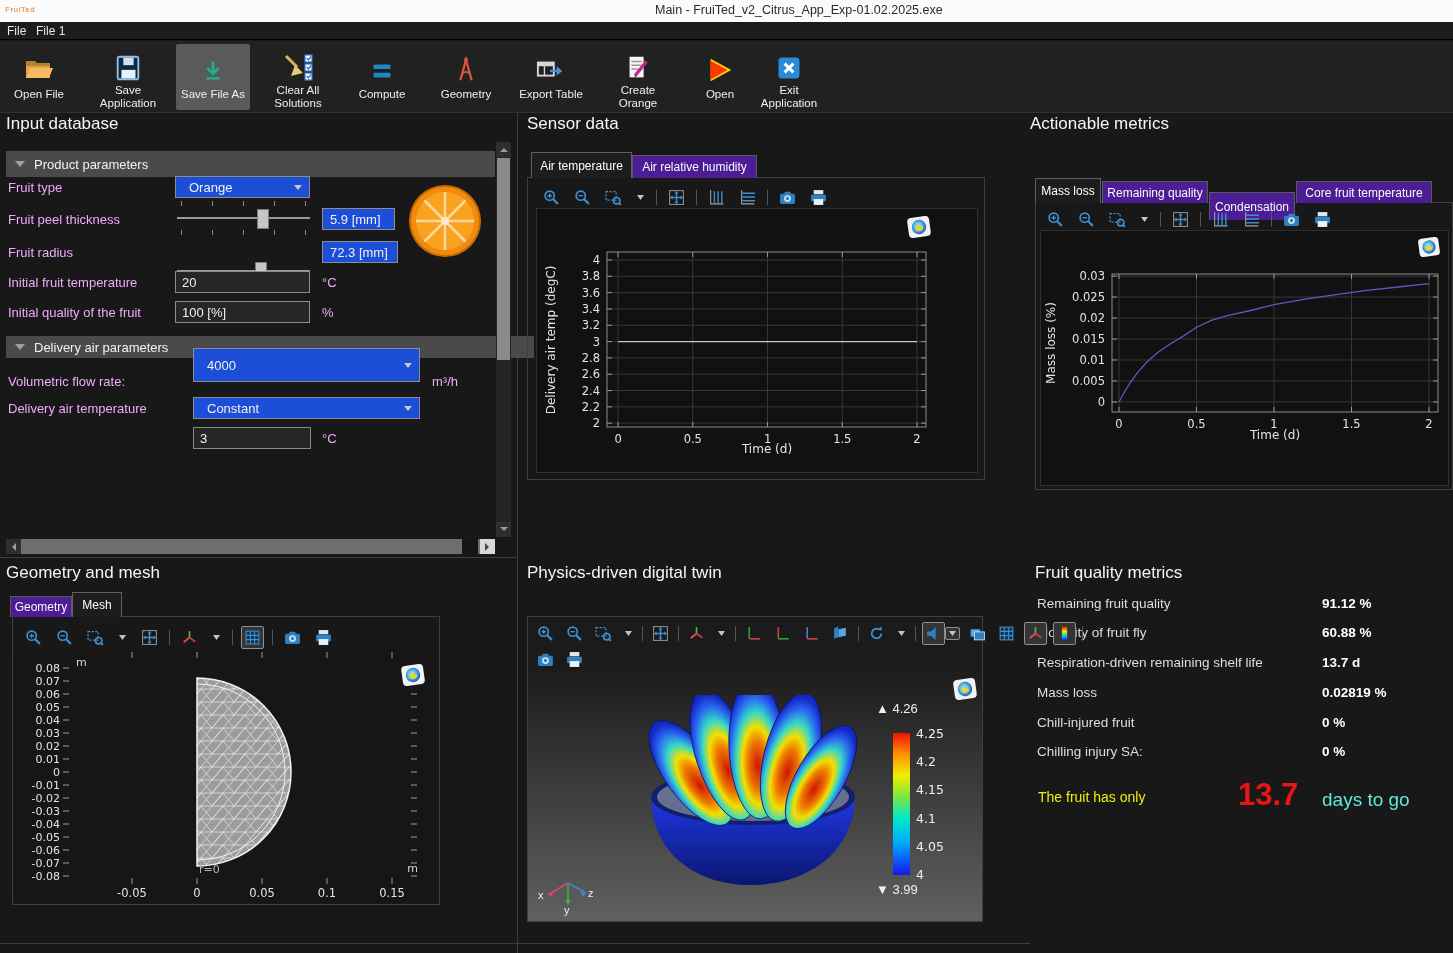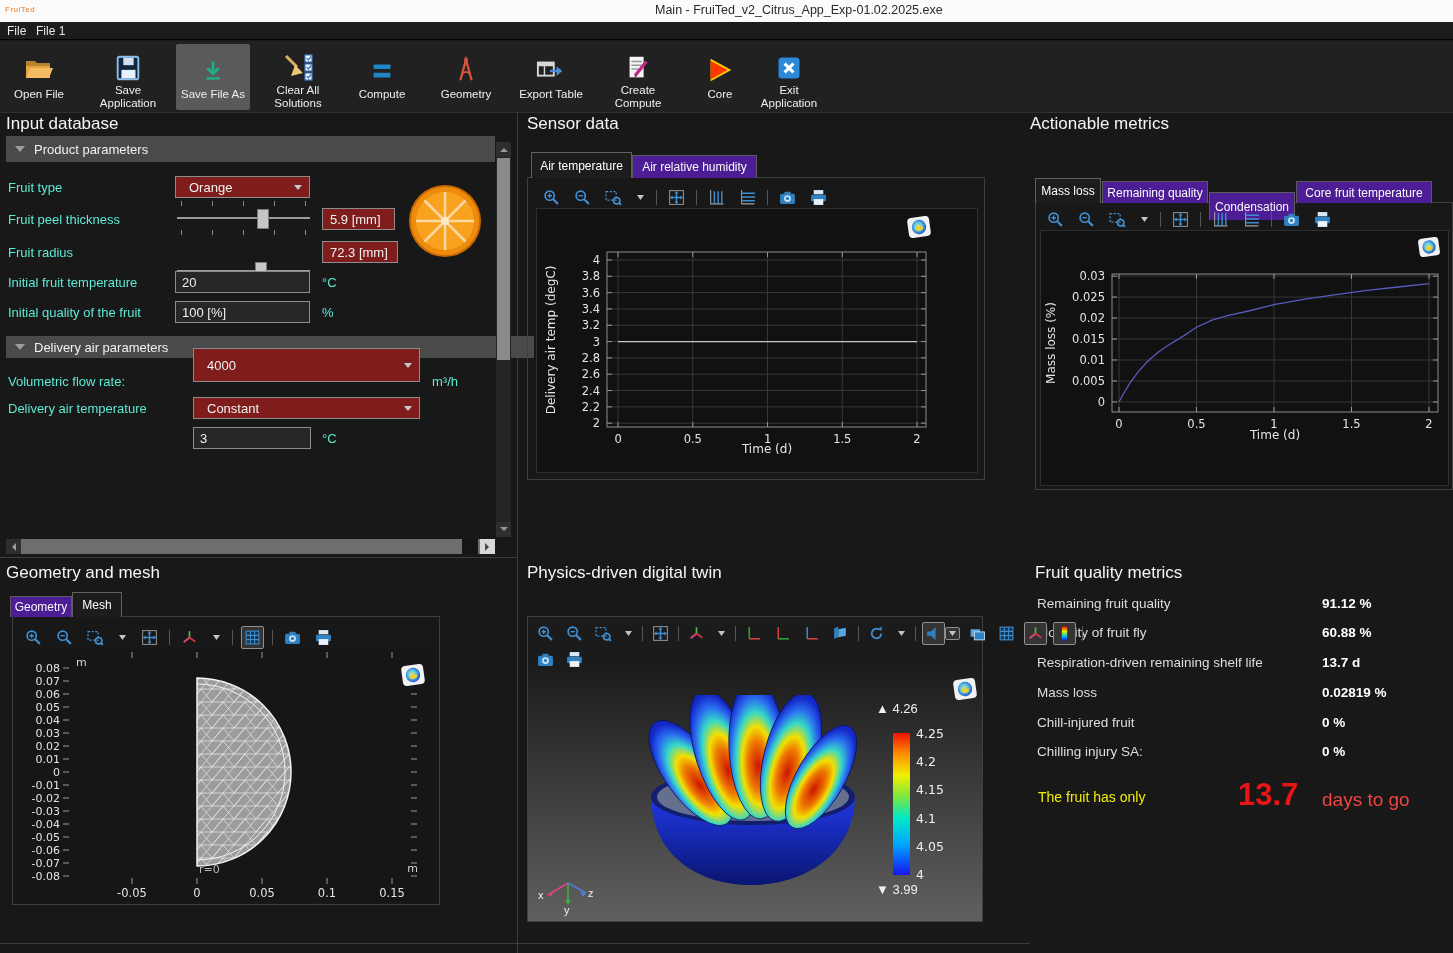--- a/index.html
+++ b/index.html
@@ -1,21 +1,21 @@
 <!DOCTYPE html>
 <html><head>
 <meta charset="utf-8">
 <style>
   html,body{margin:0;padding:0}
   body{width:1453px;height:953px;position:relative;background:#181818;overflow:hidden;
        font-family:"Liberation Sans",sans-serif;color:#e8e8e8;}
   .abs{position:absolute;box-sizing:border-box}
   .sect-title{font-size:17px;font-weight:normal;color:#f5f5f5;white-space:nowrap}
-  .lbl{font-size:13px;color:#5eead4;white-space:nowrap}
-  .vbox{background:#7f1d1d;border:1px solid #8c8c8c;font-size:13px;color:#f0f0f0;
+  .lbl{font-size:13px;color:#f0abfc;white-space:nowrap}
+  .vbox{background:#1d4ed8;border:1px solid #8c8c8c;font-size:13px;color:#f0f0f0;
         display:flex;align-items:center;padding:0 7px;box-sizing:border-box}
   .ddl{justify-content:space-between}
   .ddl .car{width:0;height:0;border:4px solid transparent;border-top:5px solid #c8c8c8;margin-top:4px}
   .hdrbar{background:#4a4a4a;display:flex;align-items:center;font-size:13px;color:#f2f2f2}
   .hdrbar .tri{width:0;height:0;border:5px solid transparent;border-top:6px solid #9f9f9f;margin:5px 9px 0 9px}
   input.tin{background:#262626;border:1px solid #8c8c8c;color:#f0f0f0;font-size:13px;
         font-family:"Liberation Sans",sans-serif;padding:0 6px;box-sizing:border-box;outline:none}
   .tab{position:absolute;display:flex;align-items:center;justify-content:center;
        font-size:12px;white-space:nowrap;box-sizing:border-box;cursor:default}
   .tab.on{background:#1d1d1d;border:1px solid #606060;border-bottom:none;color:#fff;z-index:4}
@@ -275,48 +275,48 @@
   <span class="mi">
     <svg width="30" height="30" viewBox="0 0 32 32">
         <rect x="7" y="4" width="15" height="22" fill="#f4f4f4"></rect>
         <g stroke="#999" stroke-width="1.5">
           <path d="M9 9h11M9 13h11M9 17h7"></path>
         </g>
         <path d="M13 24L25 9" stroke="#c02888" stroke-width="3.5"></path>
         <path d="M12 26l1-3 2 1.6z" fill="#802060"></path>
       </svg>
   </span>
-  <span>Create Compute</span>
+  <span>Create Orange</span>
 </div>
 <div class="mbtn" style="left:692px;width:56px">
   <span class="mi">
     <svg width="30" height="30" viewBox="0 0 32 32">
         <polygon points="6,4 28,16 6,28" fill="#ffd400"></polygon>
         <polygon points="6,6 24,16 6,26" fill="#ff3800"></polygon>
       </svg>
   </span>
-  <span>Core</span>
+  <span>Open</span>
 </div>
 <div class="mbtn" style="left:754px;width:70px">
   <span class="mi">
     <svg width="28" height="28" viewBox="0 0 32 32">
         <rect x="4" y="4" width="24" height="24" rx="4" fill="#2a8ad8"></rect>
         <path d="M11 11l10 10M21 11L11 21" stroke="#fff" stroke-width="3.5"></path>
       </svg>
   </span>
   <span>Exit Application</span>
 </div>
 
 <div class="divider" style="left:517px;top:113px;width:1px;height:840px"></div>
 <div class="divider" style="left:0;top:557px;width:517px;height:1px"></div>
 <div class="divider" style="left:0;top:943px;width:1030px;height:1px"></div>
 
 <div class="abs sect-title" style="left:6px;top:114px">Input database</div>
 
-<div class="abs hdrbar" style="left:6px;top:136px;width:489px;height:26px">
+<div class="abs hdrbar" style="left:6px;top:151px;width:489px;height:26px">
   <span class="tri"></span>
   <span>Product parameters</span>
 </div>
 
 <span class="abs lbl" style="left:8px;top:180px">Fruit type</span>
 <div class="abs vbox ddl" style="left:175px;top:176px;width:135px;height:22px">
   <span style="margin-left:6px">Orange</span>
   <span class="car"></span>
 </div>
 
@@ -1025,13 +1025,13 @@
   <span class="ql">Chill-injured fruit</span>
   <span class="qv">0 %</span>
 </div>
 <div class="qrow" style="top:744px">
   <span class="ql">Chilling injury SA:</span>
   <span class="qv">0 %</span>
 </div>
 
 <span class="abs" style="left:1038px;top:789px;font-size:14px;color:#f2ed09">The fruit has only</span>
 <span class="abs" style="left:1238px;top:777px;font-size:31px;font-weight:bold;color:#e81515">13.7</span>
-<span class="abs" style="left:1322px;top:789px;font-size:19px;color:#ef4444">days to go</span>
+<span class="abs" style="left:1322px;top:789px;font-size:19px;color:#5eead4">days to go</span>
 
 </body></html>

